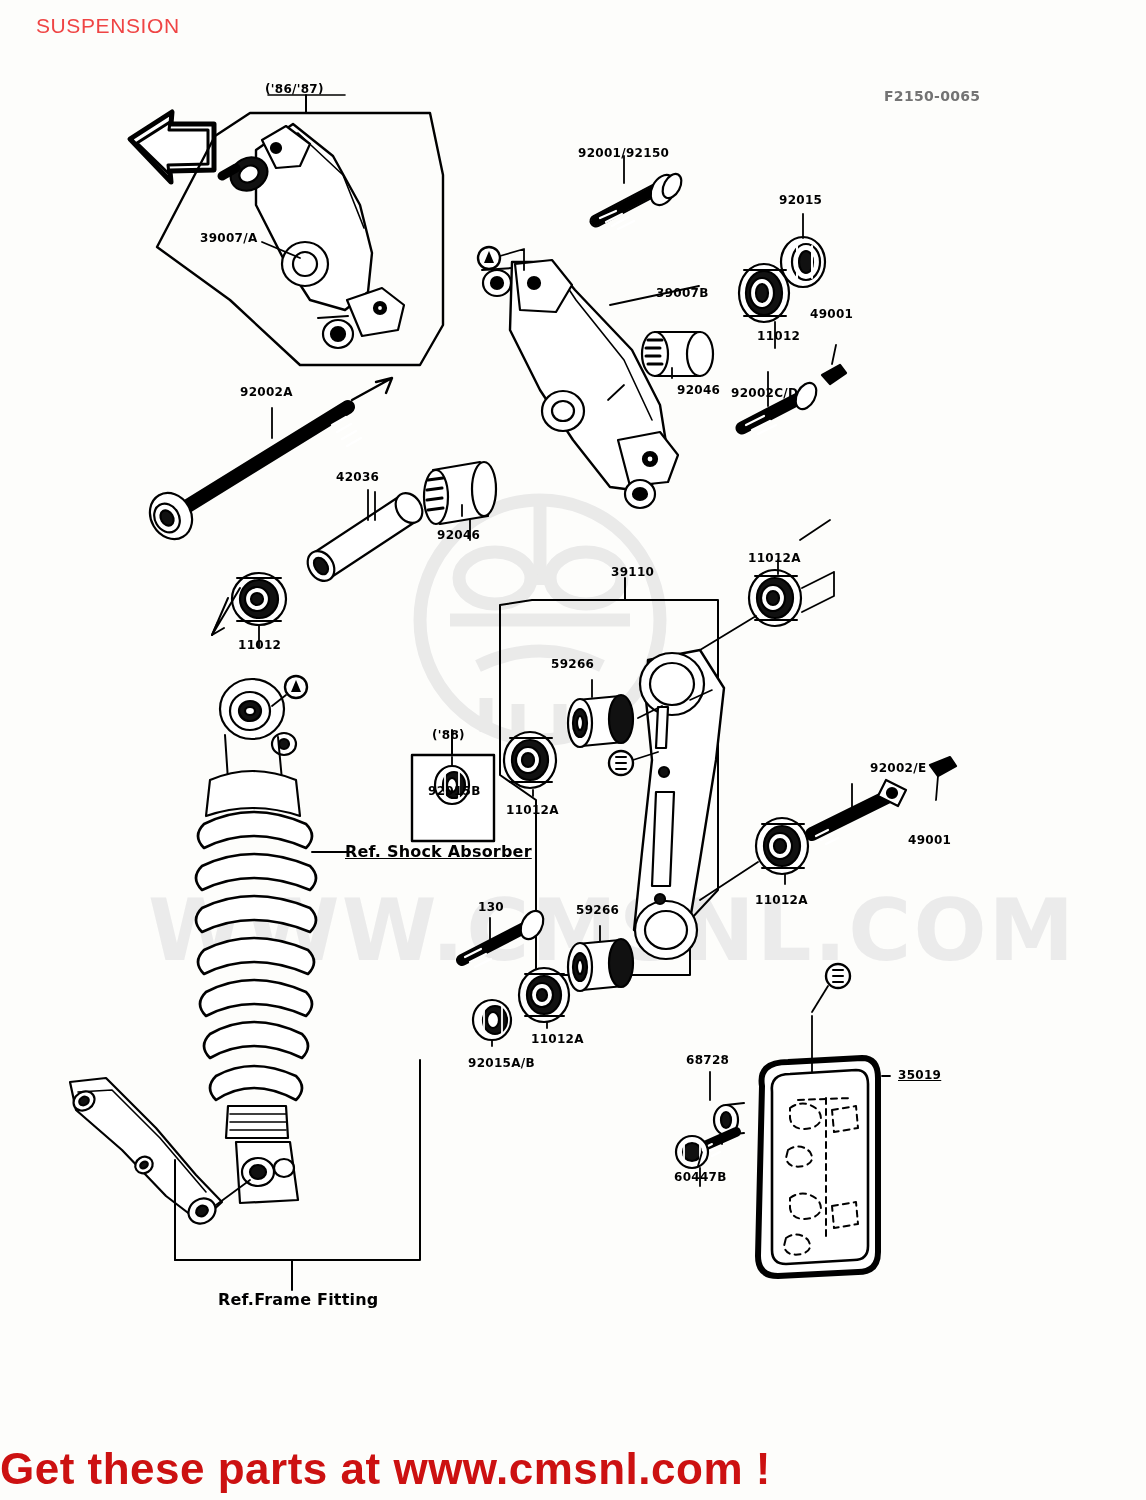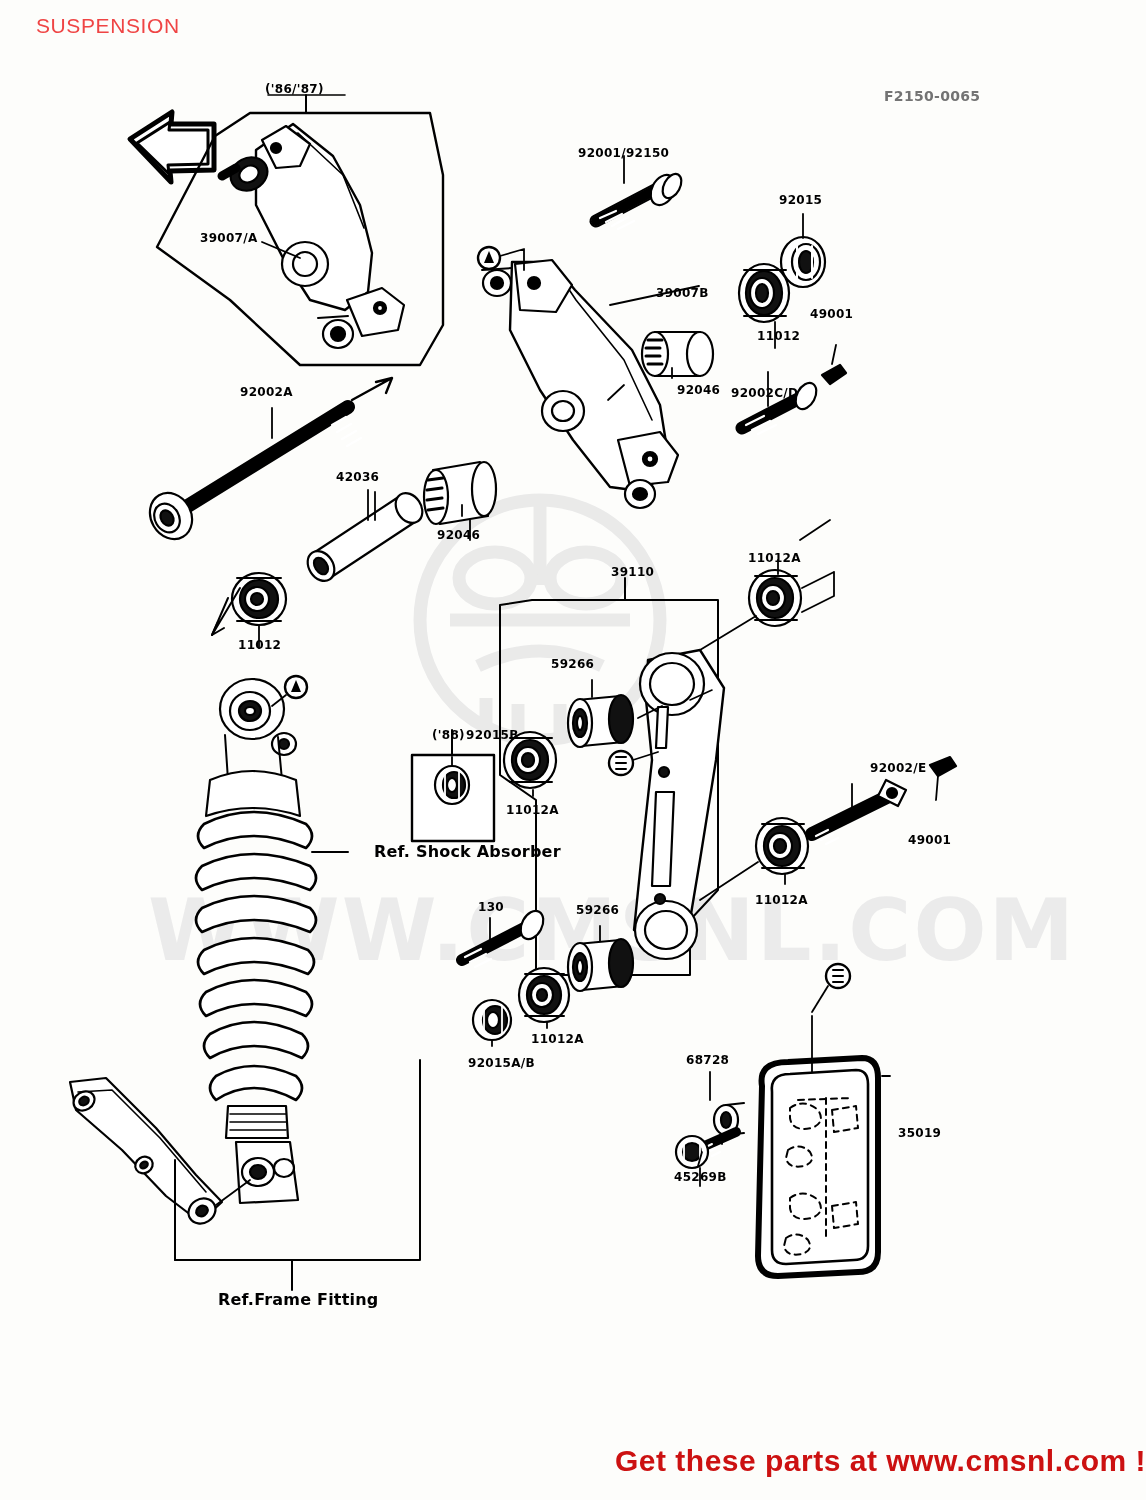--- a/index.html
+++ b/index.html
@@ -3,22 +3,22 @@
 <meta charset="utf-8">
 <style>
   html,body{margin:0;padding:0;background:#fdfdfb;}
   body{width:1146px;height:1500px;position:relative;overflow:hidden;
        font-family:"Liberation Sans",sans-serif;}
 
   #page-title{position:absolute;left:36px;top:14px;font-size:21px;color:#ef4444;
               letter-spacing:.6px;font-weight:400;}
   #diagram-code{position:absolute;left:884px;top:88px;font-size:14px;color:#737373;
                 font-weight:bold;letter-spacing:.3px;font-family:"DejaVu Sans",sans-serif;}
-  #footer-cta{position:absolute;left:0;top:1444px;width:1146px;text-align:right;
-              font-size:30px;color:#cc1111;font-weight:bold;letter-spacing:.5px;}
+  #footer-cta{position:absolute;left:0;top:1444px;width:1146px;text-align:left;
+              font-size:44px;color:#cc1111;font-weight:bold;letter-spacing:.5px;}
 
   #canvas{position:absolute;left:0;top:0;width:1146px;height:1500px;}
 
   .lbl{position:absolute;font-family:"DejaVu Sans",sans-serif;font-weight:bold;
        font-size:12px;color:#000;white-space:nowrap;letter-spacing:.3px;}
   .lbl.ref{font-size:16px;letter-spacing:.2px;}
 
   .wm{position:absolute;pointer-events:none;user-select:none;}
   #wm-logo{left:390px;top:470px;width:300px;height:300px;opacity:.9;}
   #wm-text{left:148px;top:880px;width:860px;text-align:center;
@@ -408,46 +408,46 @@
       <path d="M608 400 L624 385"></path>
       <path d="M375 492 L375 520"></path>
       <path d="M470 540 L470 520"></path>
       <path d="M800 540 L830 520"></path>
     </g>
   </g>
 </svg>
 
 <div class="lbl" style="left:265px;top:82px;">('86/'87)</div>
 <div class="lbl" style="left:432px;top:728px;">('88)</div>
-<div class="lbl ref" style="left:374px;top:842px;">Ref. Shock Absorber</div>
+<div class="lbl ref" style="left:345px;top:842px;text-decoration:underline;">Ref. Shock Absorber</div>
 <div class="lbl ref" style="left:218px;top:1290px;">Ref.Frame Fitting</div>
 
 <div id="labels">
     <div class="lbl" style="left: 200px; top: 231px;">39007/A</div>
     <div class="lbl" style="left: 578px; top: 146px;">92001/92150</div>
     <div class="lbl" style="left: 779px; top: 193px;">92015</div>
     <div class="lbl" style="left: 656px; top: 286px;">39007B</div>
     <div class="lbl" style="left: 757px; top: 329px;">11012</div>
     <div class="lbl" style="left: 810px; top: 307px;">49001</div>
     <div class="lbl" style="left: 677px; top: 383px;">92046</div>
     <div class="lbl" style="left: 731px; top: 357px; margin-top: 29px;">92002C/D</div>
     <div class="lbl" style="left: 240px; top: 385px;">92002A</div>
     <div class="lbl" style="left: 336px; top: 470px;">42036</div>
     <div class="lbl" style="left: 437px; top: 528px;">92046</div>
     <div class="lbl" style="left: 238px; top: 638px;">11012</div>
     <div class="lbl" style="left: 748px; top: 551px;">11012A</div>
     <div class="lbl" style="left: 611px; top: 565px;">39110</div>
     <div class="lbl" style="left: 551px; top: 657px;">59266</div>
-    <div class="lbl" style="left: 428px; top: 728px; margin-left: 38px;">92015B</div>
+    <div class="lbl" style="left: 428px; top: 784px;">92015B</div>
     <div class="lbl" style="left: 506px; top: 803px;">11012A</div>
     <div class="lbl" style="left: 870px; top: 761px; text-align: right;">92002/E</div>
     <div class="lbl" style="left: 908px; top: 833px;">49001</div>
     <div class="lbl" style="left: 755px; top: 893px;">11012A</div>
     <div class="lbl" style="left: 478px; top: 900px;">130</div>
     <div class="lbl" style="left: 576px; top: 903px;">59266</div>
     <div class="lbl" style="left: 531px; top: 1032px;">11012A</div>
     <div class="lbl" style="left: 468px; top: 1056px;">92015A/B</div>
     <div class="lbl" style="left: 686px; top: 1053px;">68728</div>
-    <div class="lbl" style="left: 898px; top: 1126px;">35019</div>
-    <div class="lbl" style="left: 674px; top: 1170px;">45269B</div>
+    <div class="lbl" style="left: 898px; top: 1068px; text-decoration: underline;">35019</div>
+    <div class="lbl" style="left: 674px; top: 1170px;">60447B</div>
   </div>
 
 <div id="footer-cta">Get these parts at www.cmsnl.com !</div>
 
 </body></html>

